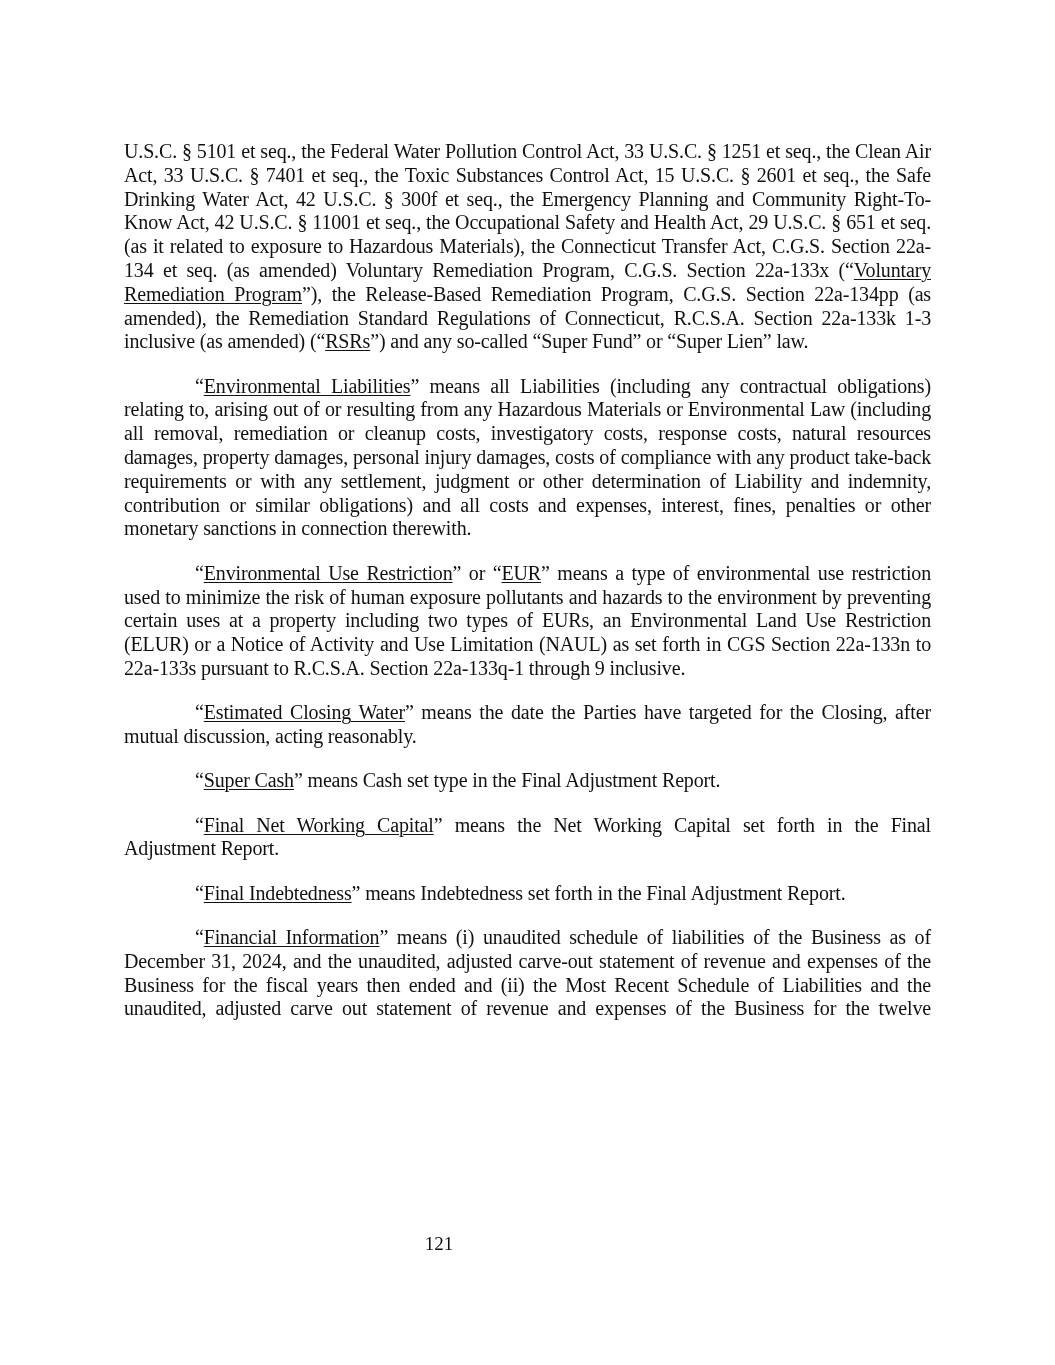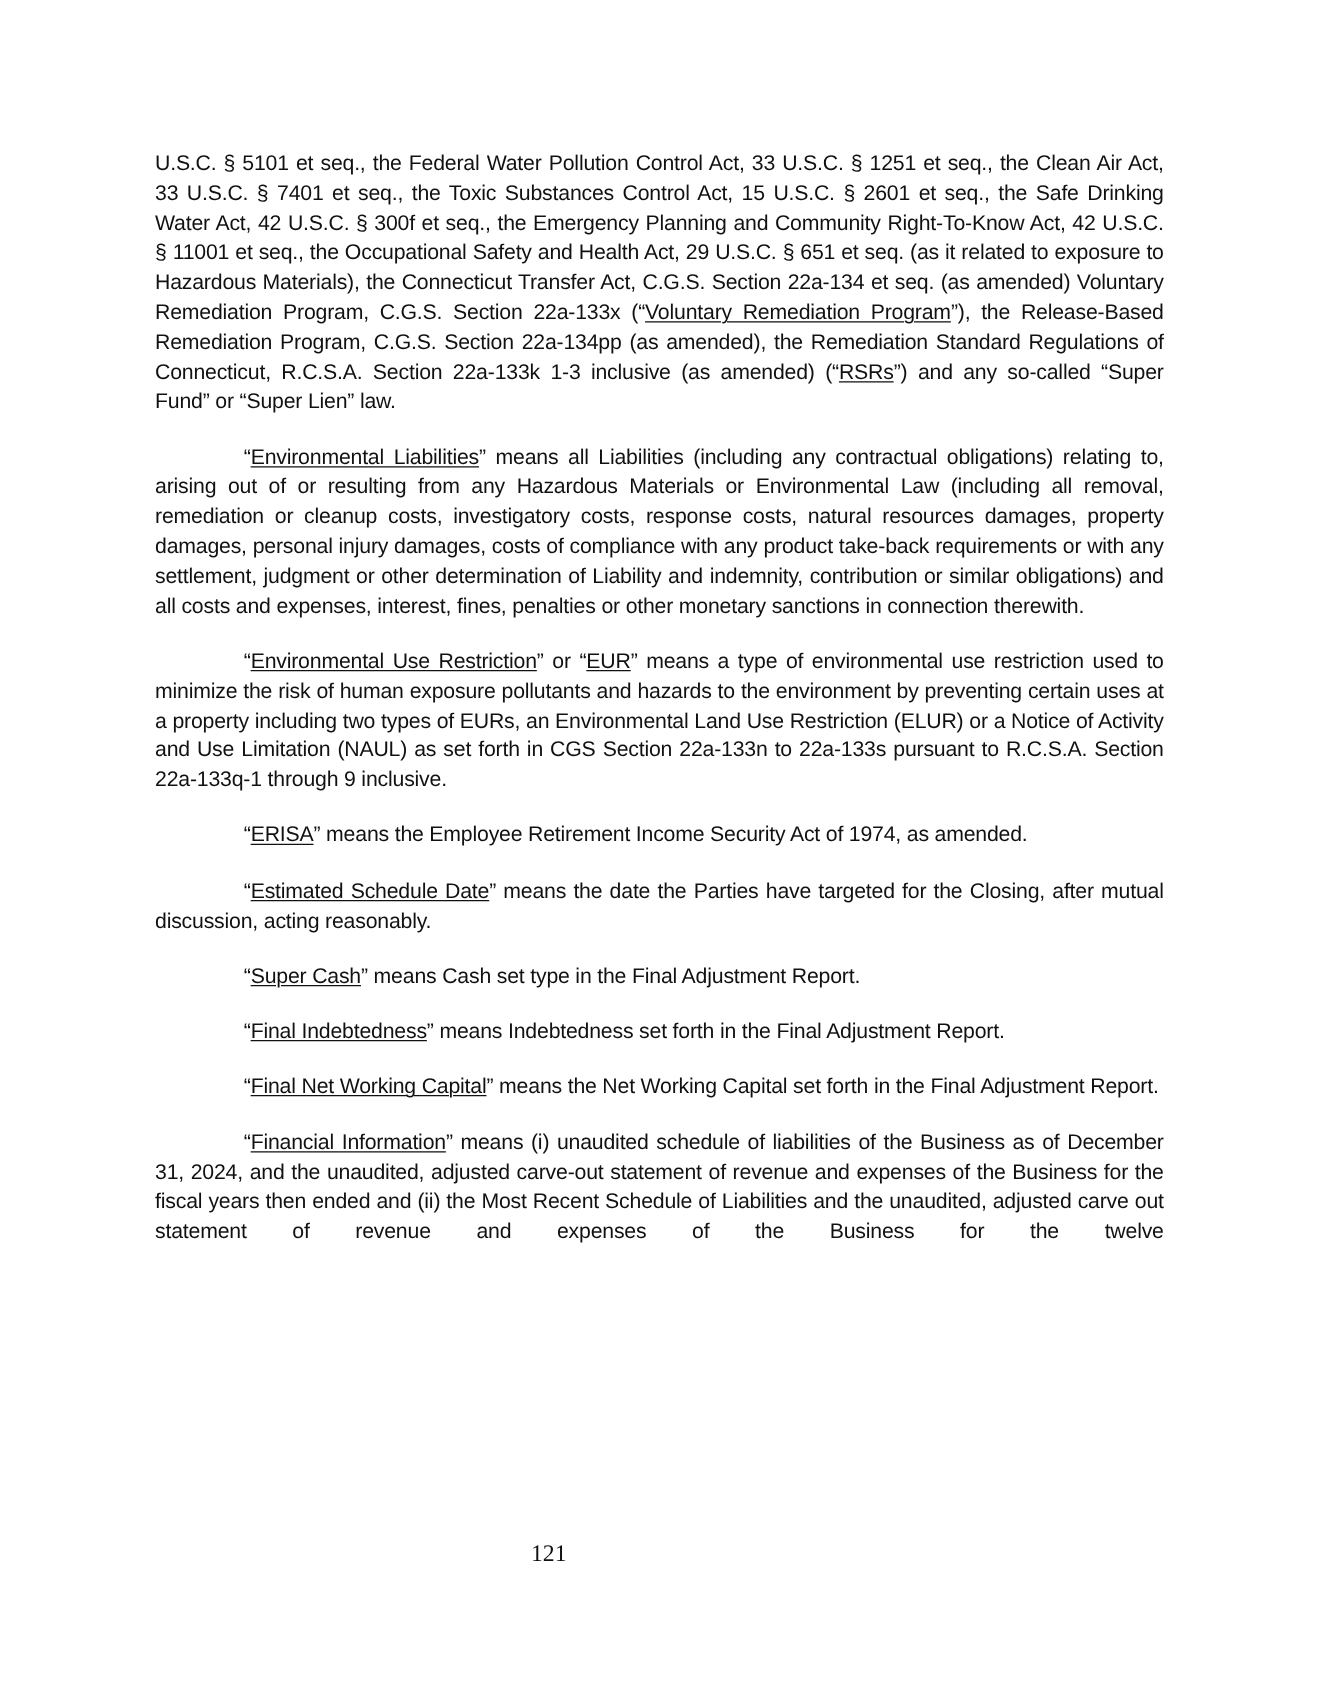--- a/index.html
+++ b/index.html
@@ -1,23 +1,23 @@
 <!DOCTYPE html>
 <html><head>
 <meta charset="utf-8">
 <style>
   html, body { margin: 0; padding: 0; background: #ffffff; }
   body { width: 1055px; height: 1365px; position: relative; overflow: hidden; }
   .page {
     position: absolute;
     left: 124px;
-    top: 119px;
+    top: 140px;
     width: 807px;
-    font-family: Liberation Sans, sans-serif;
-    font-size: 17px;
+    font-family: Liberation Serif, serif;
+    font-size: 20px;
     line-height: 23.8px;
     color: #111111;
     letter-spacing: -0.15px;
   }
   p {
     margin: 0 0 20.5px 0;
     text-align: justify;
   }
   p.indent { text-indent: 71px; }
   p.last { margin-bottom: 0; text-align-last: justify; }
@@ -42,39 +42,36 @@
   </p>
 
   <p class="indent">
     <span>“</span><span class="u">Environmental Liabilities</span><span>” means all Liabilities (including any contractual obligations) relating to, arising out of or resulting from any Hazardous Materials or Environmental Law (including all removal, remediation or cleanup costs, investigatory costs, response costs, natural resources damages, property damages, personal injury damages, costs of compliance with any product take-back requirements or with any settlement, judgment or other determination of Liability and indemnity, contribution or similar obligations) and all costs and expenses, interest, fines, penalties or other monetary sanctions in connection therewith.</span>
   </p>
 
   <p class="indent">
     <span>“</span><span class="u">Environmental Use Restriction</span><span>” or “</span><span class="u">EUR</span><span>” means a type of environmental use restriction used to minimize the risk of human exposure pollutants and hazards to the environment by preventing certain uses at a property including two types of EURs, an Environmental Land Use Restriction (ELUR) or a Notice of Activity and Use Limitation (NAUL) as set forth in CGS Section 22a-133n to 22a-133s pursuant to R.C.S.A. Section 22a-133q-1 through 9 inclusive.</span>
   </p>
 
-  <p class="indent">
-    <span>“</span><span class="u">ERISA</span><span>” means the Employee Retirement Income Security Act of 1974, as amended.</span>
-  </p>
 
   <p class="indent">
-    <span>“</span><span class="u">Estimated Schedule Date</span><span>” means the date the Parties have targeted for the Closing, after mutual discussion, acting reasonably.</span>
+    <span>“</span><span class="u">Estimated Closing Water</span><span>” means the date the Parties have targeted for the Closing, after mutual discussion, acting reasonably.</span>
   </p>
 
 
   <p class="indent">
     <span>“</span><span class="u">Super Cash</span><span>” means Cash set type in the Final Adjustment Report.</span>
   </p>
 
   <p class="indent">
-    <span>“</span><span class="u">Final Indebtedness</span><span>” means Indebtedness set forth in the Final Adjustment Report.</span>
+    <span>“</span><span class="u">Final Net Working Capital</span><span>” means the Net Working Capital set forth in the Final Adjustment Report.</span>
   </p>
 
   <p class="indent">
-    <span>“</span><span class="u">Final Net Working Capital</span><span>” means the Net Working Capital set forth in the Final Adjustment Report.</span>
+    <span>“</span><span class="u">Final Indebtedness</span><span>” means Indebtedness set forth in the Final Adjustment Report.</span>
   </p>
 
 
   <p class="indent last">
     <span>“</span><span class="u">Financial Information</span><span>” means (i) unaudited schedule of liabilities of the Business as of December 31, 2024, and the unaudited, adjusted carve-out statement of revenue and expenses of the Business for the fiscal years then ended and (ii) the Most Recent Schedule of Liabilities and the unaudited, adjusted carve out statement of revenue and expenses of the Business for the twelve</span>
   </p>
 </div>
 
 <div class="page-number">121</div>
 

